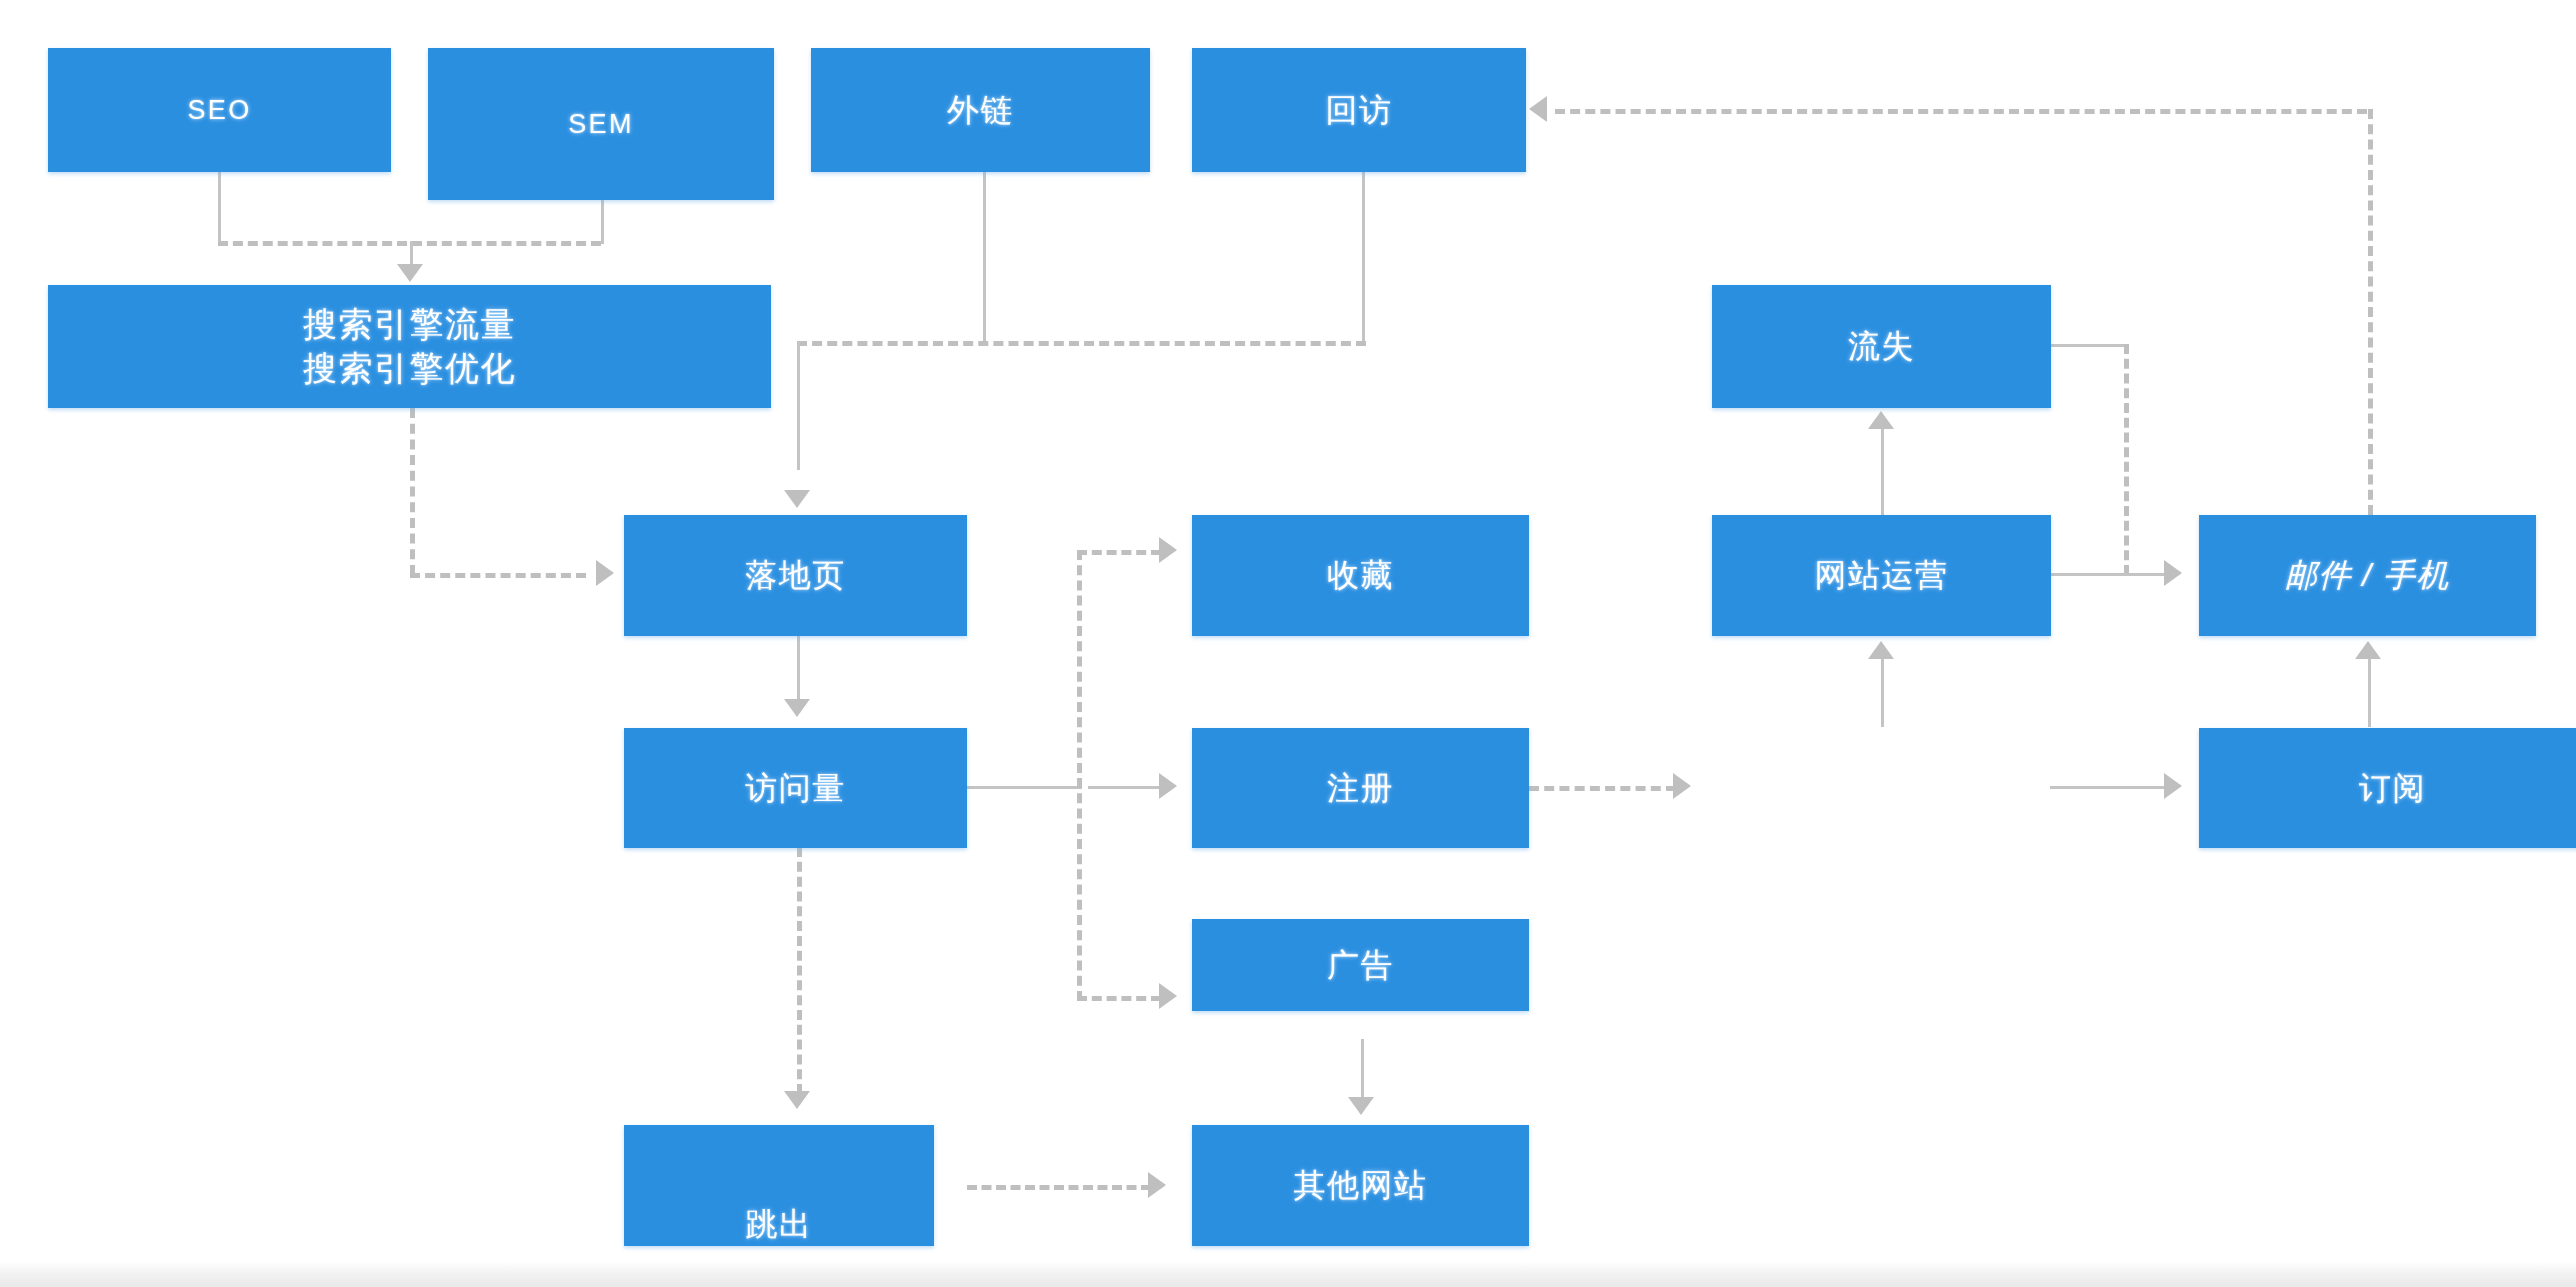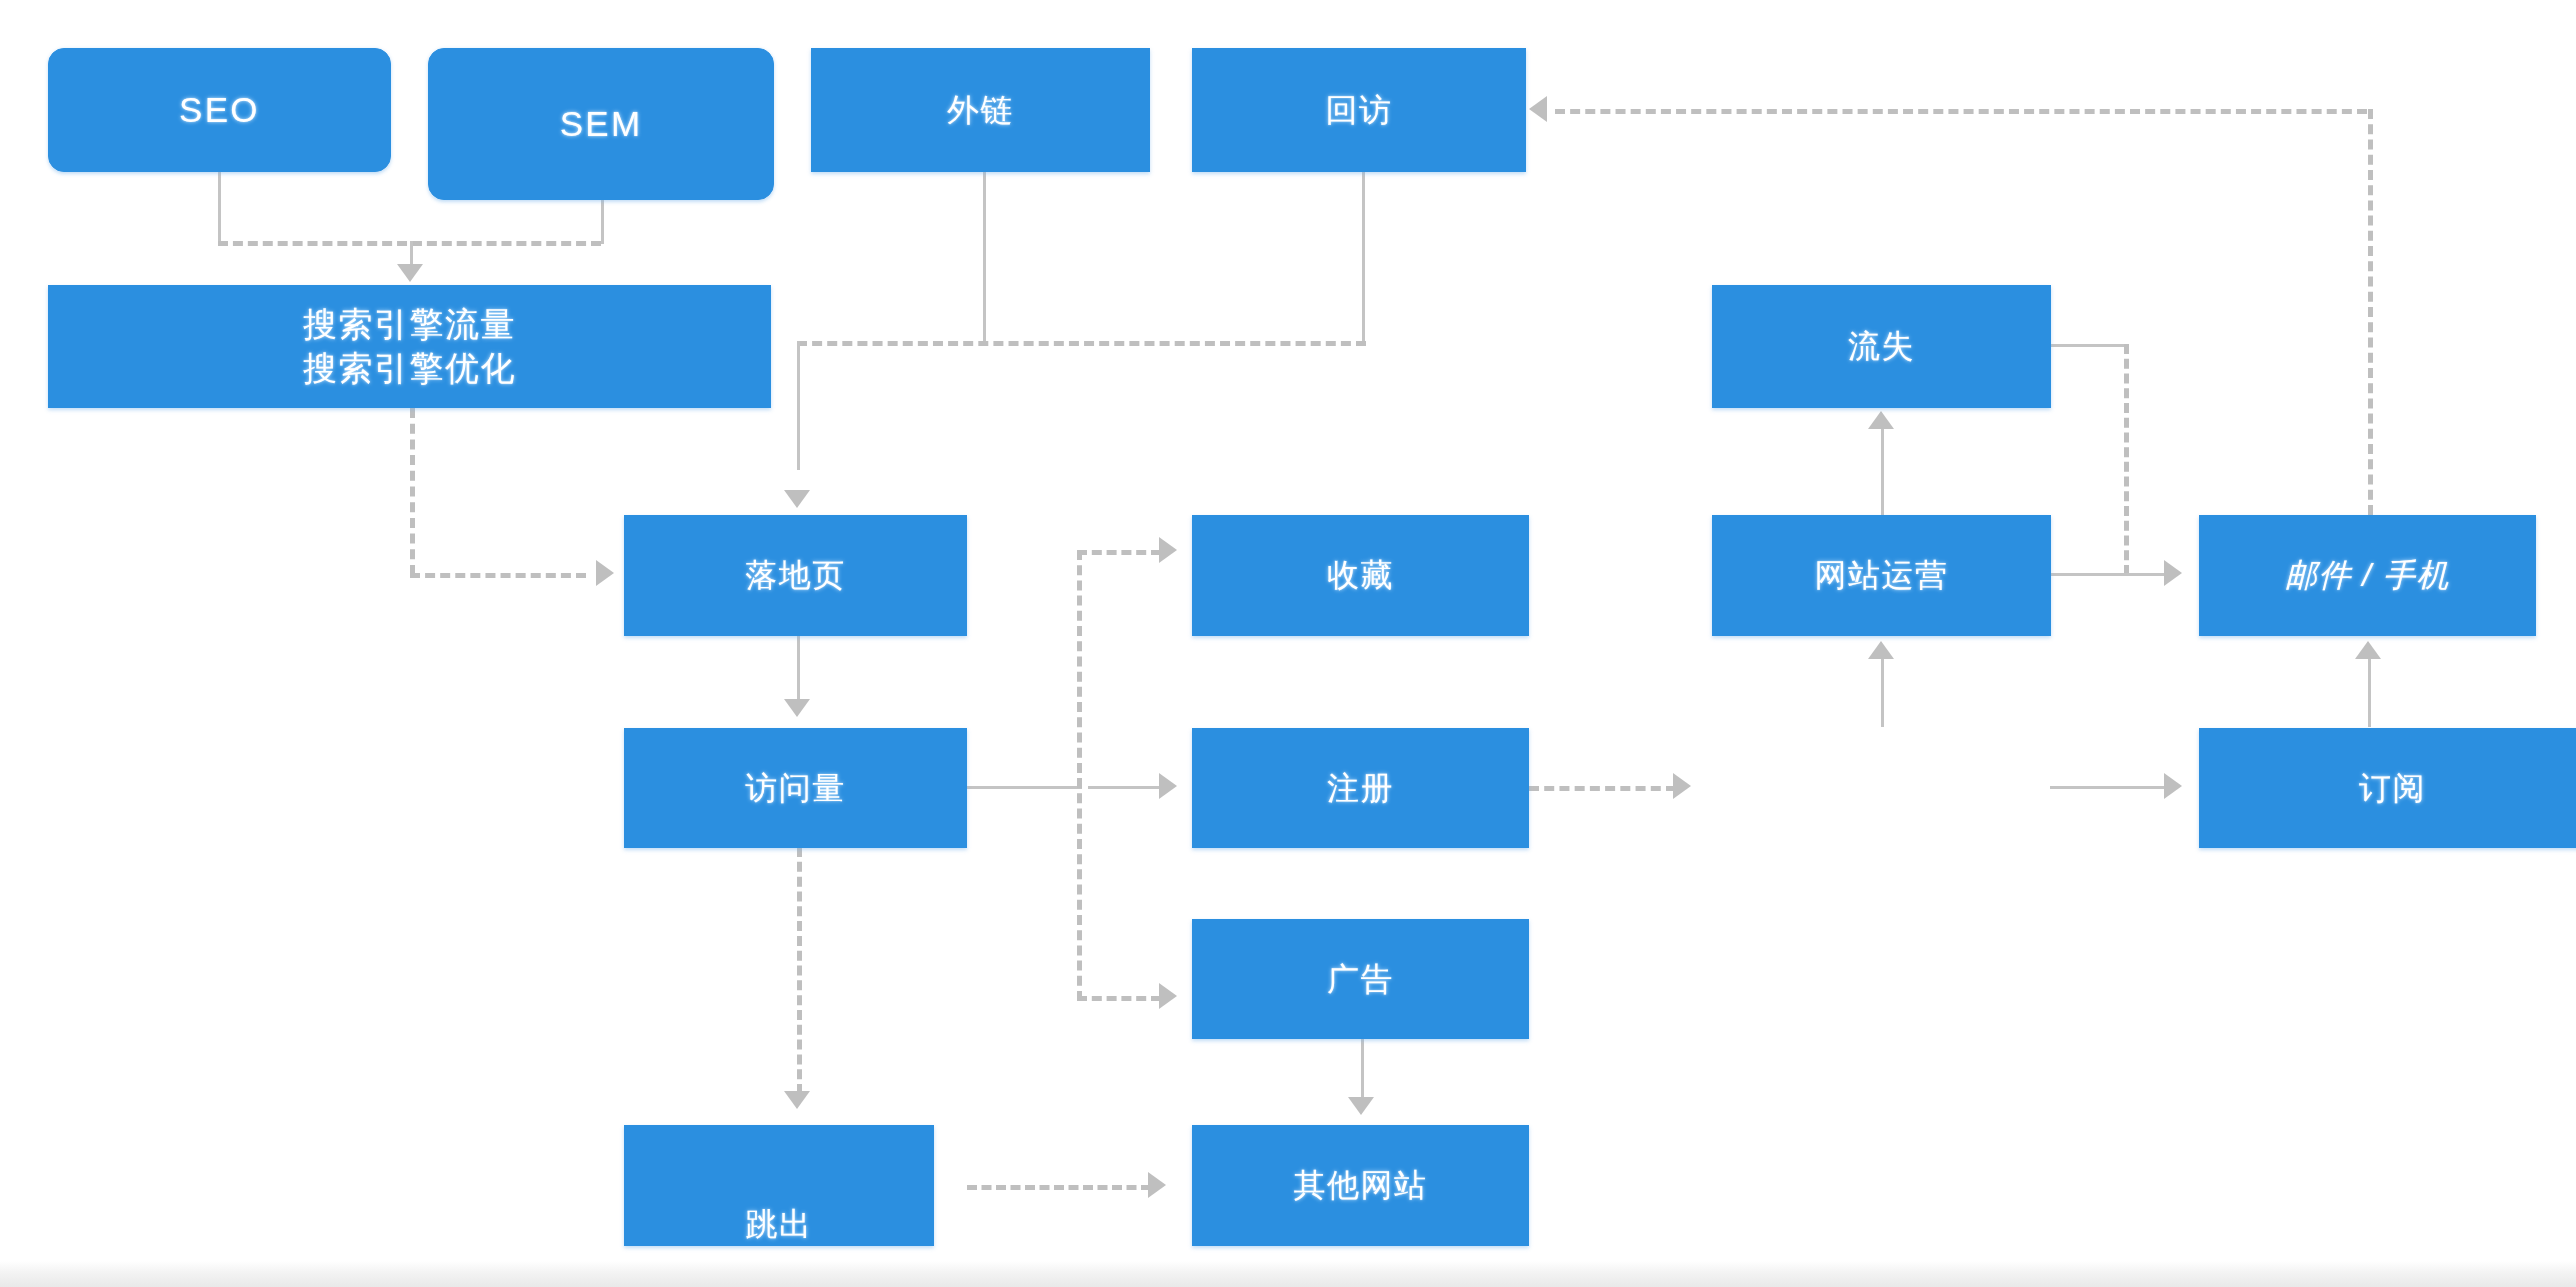--- a/index.html
+++ b/index.html
@@ -41,21 +41,21 @@
     font-weight: 400;
     text-shadow: 0 0 4.6px rgba(190,226,255,0.95), 0 0 1.5px rgba(255,255,255,0.6);
     box-shadow: 0 1.5px 3.8px rgba(120,180,235,0.45);
     z-index: 3;
     user-select: none;
   }
   .node .label {
     white-space: pre-line;
     display: block;
   }
-  .node.latin { font-size: 35px; letter-spacing: 2.3px; border-radius: 16px; }
+  .node.latin { font-size: 27px; letter-spacing: 2.3px; }
   .node.two-line { font-size: 34px; }
 
   
   .edge {
     position: absolute;
     z-index: 1;
   }
   .h-dash {
     height: 0;
     border-top: 5.4px dashed #bfbfbf;
@@ -225,21 +225,21 @@
 
   <div class="node" style="left:1192px; top:728px; width:337px; height:120px;">
     <span class="label">注册</span>
   </div>
 
 
   <div class="node" style="left:2199px; top:728px; width:387px; height:120px;">
     <span class="label">订阅</span>
   </div>
 
-  <div class="node" style="left:1192px; top:919px; width:337px; height:120px;">
+  <div class="node" style="left:1192px; top:919px; width:337px; height:92px;">
     <span class="label">广告</span>
   </div>
 
   <div class="node" style="left:624px; top:1125px; width:310px; height:121px;align-items:flex-end;">
     <span class="label">跳出</span>
   </div>
 
   <div class="node" style="left:1192px; top:1125px; width:337px; height:121px;">
     <span class="label">其他网站</span>
   </div>

